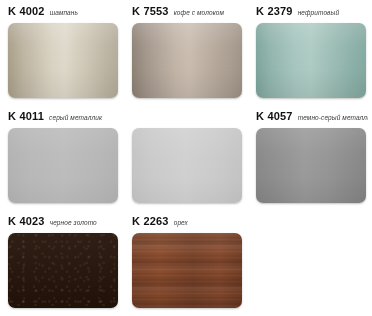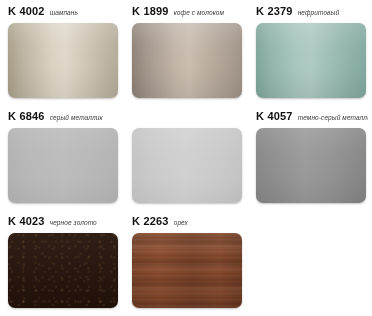--- a/index.html
+++ b/index.html
@@ -253,41 +253,41 @@
         <span class="code">K 4002</span>
         <span class="finish-name">шампань</span>
       </div>
       <div class="chip">
         <div class="chip-surface"></div>
         <div class="chip-sheen"></div>
       </div>
     </div>
     <div class="swatch-cell finish-k4005">
       <div class="label-row">
-        <span class="code">K 1899</span>
+        <span class="code">K 7553</span>
         <span class="finish-name">кофе с молоком</span>
       </div>
       <div class="chip">
         <div class="chip-surface"></div>
         <div class="chip-sheen"></div>
       </div>
     </div>
     <div class="swatch-cell finish-k4031">
       <div class="label-row">
         <span class="code">K 2379</span>
         <span class="finish-name">нефритовый</span>
       </div>
       <div class="chip">
         <div class="chip-surface"></div>
         <div class="chip-sheen"></div>
       </div>
     </div>
     <div class="swatch-cell finish-k4011">
       <div class="label-row">
-        <span class="code">K 6846</span>
+        <span class="code">K 4011</span>
         <span class="finish-name">серый металлик</span>
       </div>
       <div class="chip">
         <div class="chip-surface"></div>
         <div class="chip-sheen"></div>
       </div>
     </div>
     <div class="swatch-cell finish-k4008">
       <div class="chip">
         <div class="chip-surface"></div>

